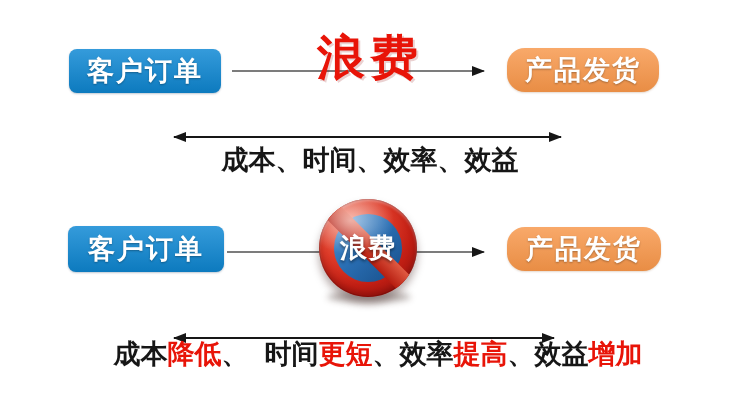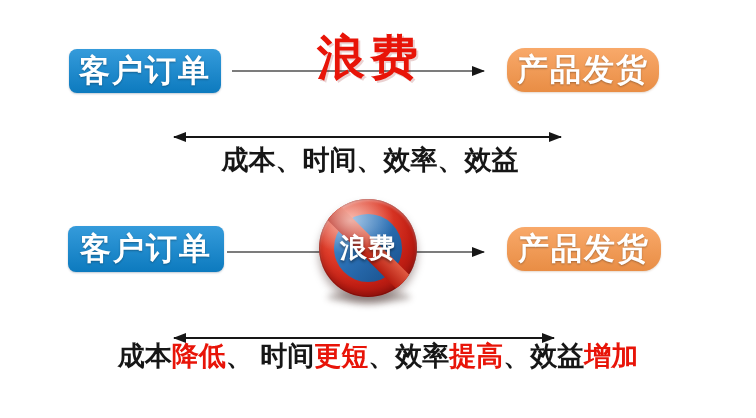--- a/index.html
+++ b/index.html
@@ -10,21 +10,21 @@
     --connector-gray:#7c7c7c;
   }
   html,body{margin:0;padding:0;background:#ffffff;}
   .stage{
     position:relative;width:756px;height:418px;background:#ffffff;overflow:hidden;
     font-family:"Liberation Sans","DejaVu Sans",sans-serif;
   }
   .lines{position:absolute;left:0;top:0;width:756px;height:418px;z-index:1;}
   .pbox{
     position:absolute;z-index:3;display:flex;align-items:center;justify-content:center;
-    color:#ffffff;font-weight:bold;font-size:31px;letter-spacing:2px;
+    color:#ffffff;font-weight:bold;font-size:27px;letter-spacing:2px;
     text-shadow:0 1px 2px rgba(0,0,0,.30);
   }
   .pbox.blue{
     background:linear-gradient(180deg,rgba(255,255,255,.16),rgba(0,0,0,.10)),var(--process-blue);
     border-radius:8px;box-shadow:0 1px 2px rgba(0,40,80,.25);
   }
   .pbox.orange{
     background:linear-gradient(180deg,rgba(255,255,255,.18),rgba(0,0,0,.06)),var(--process-orange);
     border-radius:18px;box-shadow:0 1px 2px rgba(120,60,0,.20);
   }
@@ -36,21 +36,21 @@
     position:absolute;z-index:3;left:296px;top:30px;width:148px;height:56px;
     display:flex;align-items:center;justify-content:center;
     color:var(--emphasis-red);font-size:48px;font-weight:bold;letter-spacing:5px;
     text-shadow:2px 2px 0 rgba(140,0,0,.18);
   }
   .metric{
     position:absolute;z-index:3;left:0;width:756px;text-align:center;
     font-size:27px;font-weight:bold;color:var(--ink);line-height:30px;white-space:pre;
   }
   .metric.before{top:145px;transform:translateX(-8px);}
-  .metric.after{top:341px;}
+  .metric.after{top:341px;font-family:Liberation Mono, monospace;}
   .metric .em{color:var(--emphasis-red);}
   .ban-shadow{
     position:absolute;z-index:2;left:327px;top:291px;width:84px;height:12px;
     border-radius:50%;background:rgba(40,15,10,.30);filter:blur(3px);
   }
   .ban{
     position:absolute;z-index:3;left:319px;top:199px;width:98px;height:98px;
     border-radius:50%;overflow:hidden;
     background:radial-gradient(circle at 32% 26%,#f0735a 0%,#dd3a28 38%,#c31f14 62%,#8f0f0c 100%);
     box-shadow:0 6px 9px rgba(40,10,5,.35),

